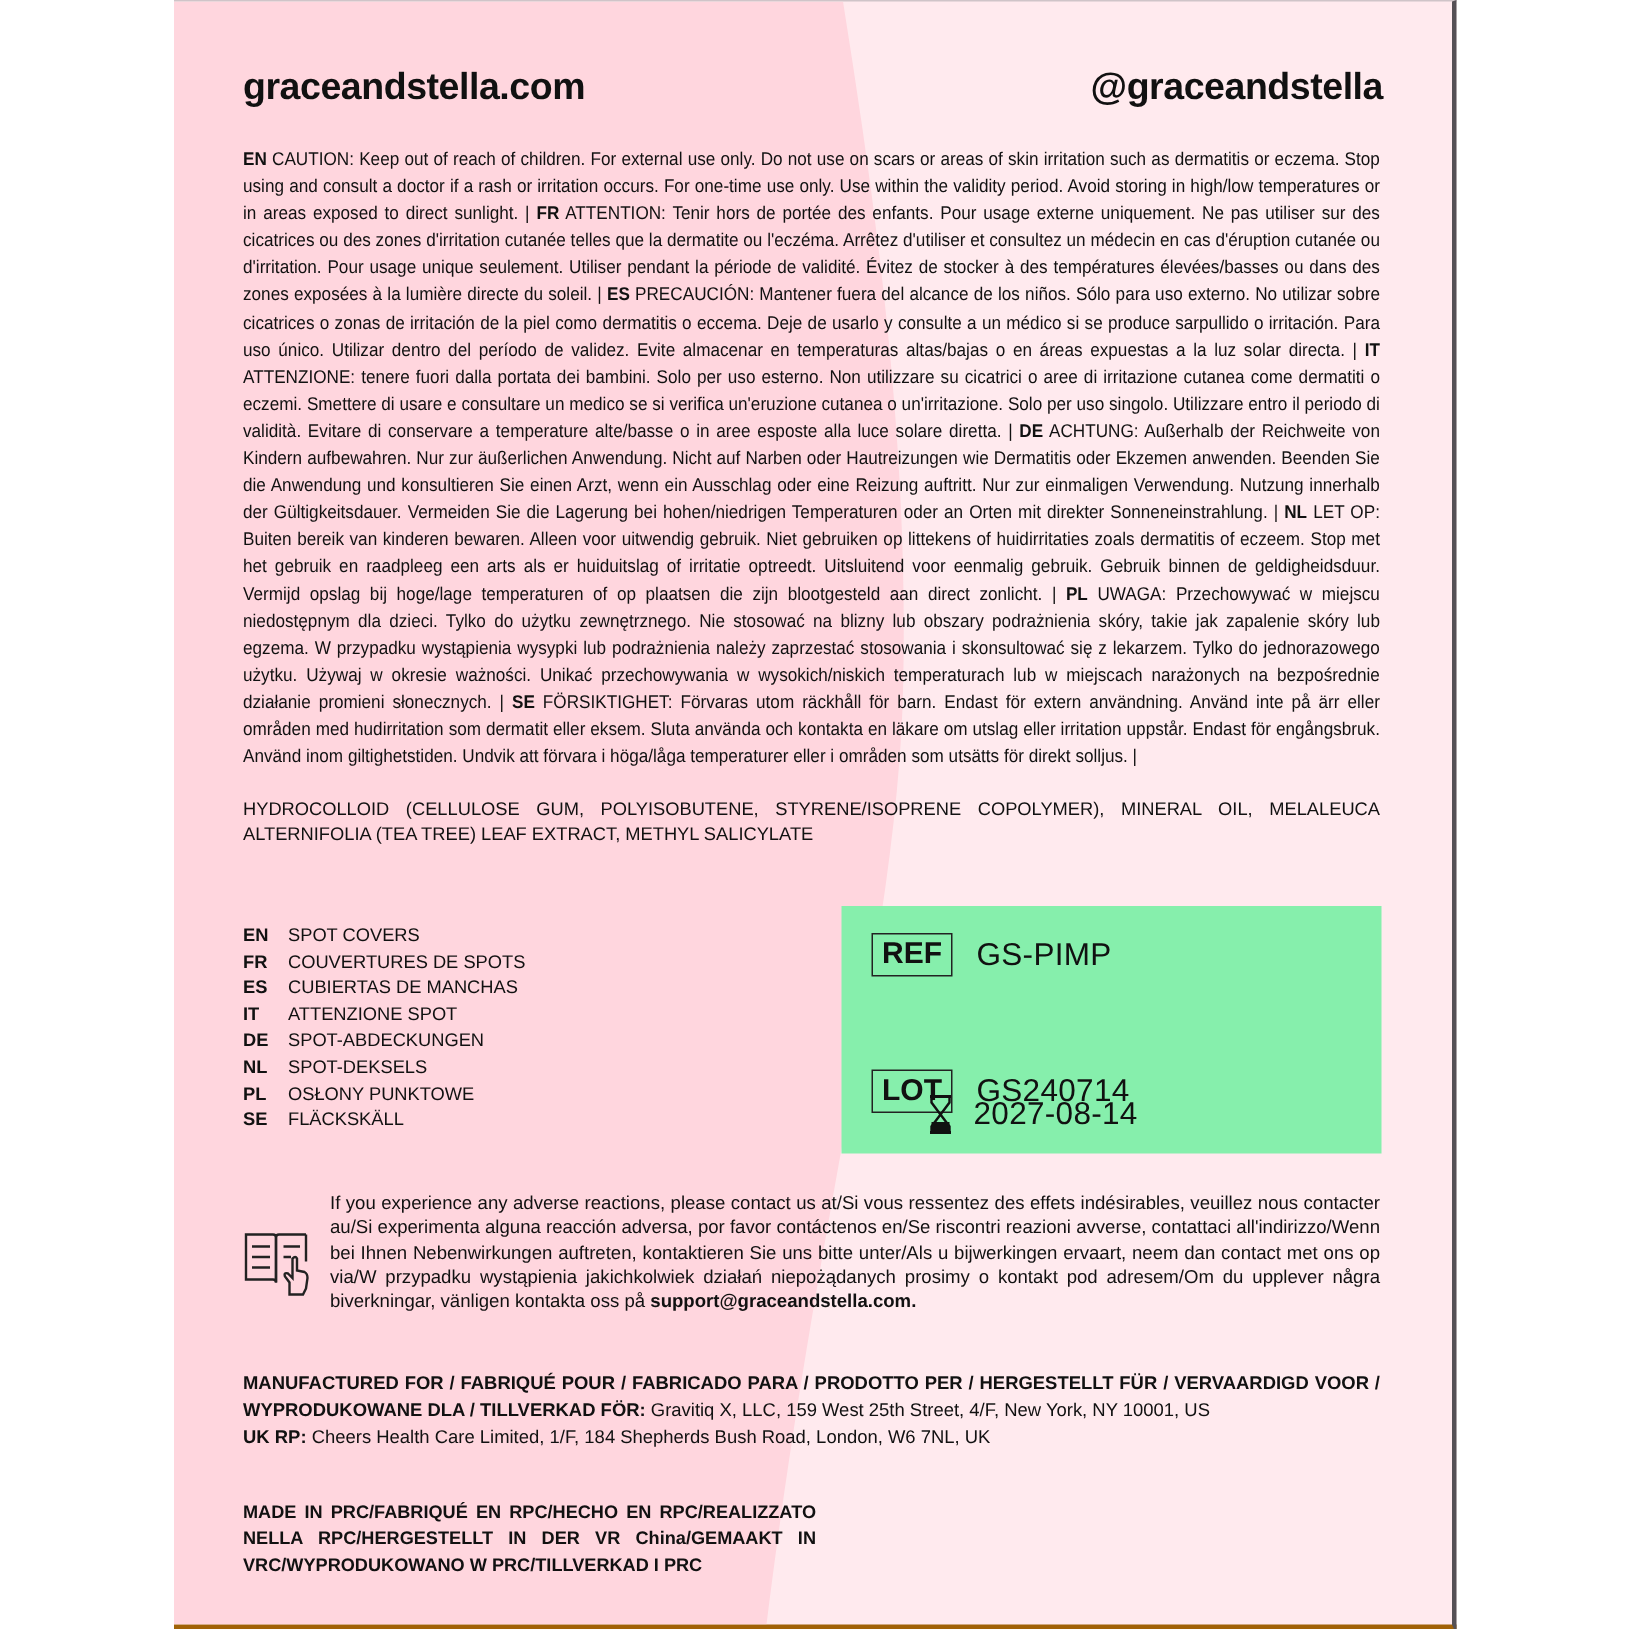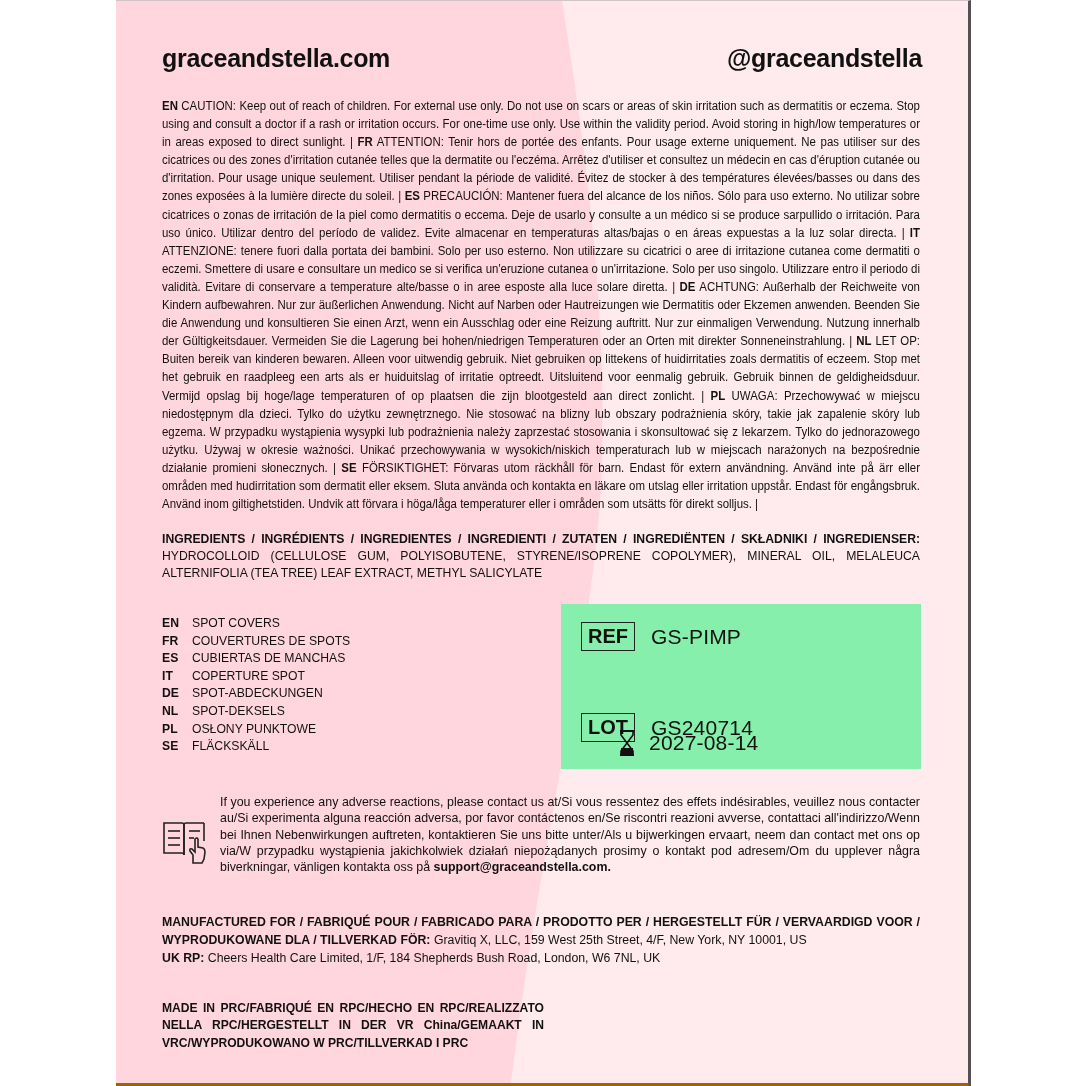--- a/index.html
+++ b/index.html
@@ -40,40 +40,39 @@
 
   <div class="content">
     <div class="site">graceandstella.com</div>
     <div class="handle">@graceandstella</div>
 
     <div class="warnings">
       <span><b>EN</b> <span>CAUTION: Keep out of reach of children. For external use only. Do not use on scars or areas of skin irritation such as dermatitis or eczema. Stop using and consult a doctor if a rash or irritation occurs. For one-time use only. Use within the validity period. Avoid storing in high/low temperatures or in areas exposed to direct sunlight. | </span></span><span><b>FR</b> <span>ATTENTION: Tenir hors de portée des enfants. Pour usage externe uniquement. Ne pas utiliser sur des cicatrices ou des zones d'irritation cutanée telles que la dermatite ou l'eczéma. Arrêtez d'utiliser et consultez un médecin en cas d'éruption cutanée ou d'irritation. Pour usage unique seulement. Utiliser pendant la période de validité. Évitez de stocker à des températures élevées/basses ou dans des zones exposées à la lumière directe du soleil. | </span></span><span><b>ES</b> <span>PRECAUCIÓN: Mantener fuera del alcance de los niños. Sólo para uso externo. No utilizar sobre cicatrices o zonas de irritación de la piel como dermatitis o eccema. Deje de usarlo y consulte a un médico si se produce sarpullido o irritación. Para uso único. Utilizar dentro del período de validez. Evite almacenar en temperaturas altas/bajas o en áreas expuestas a la luz solar directa. | </span></span><span><b>IT</b> <span>ATTENZIONE: tenere fuori dalla portata dei bambini. Solo per uso esterno. Non utilizzare su cicatrici o aree di irritazione cutanea come dermatiti o eczemi. Smettere di usare e consultare un medico se si verifica un'eruzione cutanea o un'irritazione. Solo per uso singolo. Utilizzare entro il periodo di validità. Evitare di conservare a temperature alte/basse o in aree esposte alla luce solare diretta. | </span></span><span><b>DE</b> <span>ACHTUNG: Außerhalb der Reichweite von Kindern aufbewahren. Nur zur äußerlichen Anwendung. Nicht auf Narben oder Hautreizungen wie Dermatitis oder Ekzemen anwenden. Beenden Sie die Anwendung und konsultieren Sie einen Arzt, wenn ein Ausschlag oder eine Reizung auftritt. Nur zur einmaligen Verwendung. Nutzung innerhalb der Gültigkeitsdauer. Vermeiden Sie die Lagerung bei hohen/niedrigen Temperaturen oder an Orten mit direkter Sonneneinstrahlung. | </span></span><span><b>NL</b> <span>LET OP: Buiten bereik van kinderen bewaren. Alleen voor uitwendig gebruik. Niet gebruiken op littekens of huidirritaties zoals dermatitis of eczeem. Stop met het gebruik en raadpleeg een arts als er huiduitslag of irritatie optreedt. Uitsluitend voor eenmalig gebruik. Gebruik binnen de geldigheidsduur. Vermijd opslag bij hoge/lage temperaturen of op plaatsen die zijn blootgesteld aan direct zonlicht. | </span></span><span><b>PL</b> <span>UWAGA: Przechowywać w miejscu niedostępnym dla dzieci. Tylko do użytku zewnętrznego. Nie stosować na blizny lub obszary podrażnienia skóry, takie jak zapalenie skóry lub egzema. W przypadku wystąpienia wysypki lub podrażnienia należy zaprzestać stosowania i skonsultować się z lekarzem. Tylko do jednorazowego użytku. Używaj w okresie ważności. Unikać przechowywania w wysokich/niskich temperaturach lub w miejscach narażonych na bezpośrednie działanie promieni słonecznych. | </span></span><span><b>SE</b> <span>FÖRSIKTIGHET: Förvaras utom räckhåll för barn. Endast för extern användning. Använd inte på ärr eller områden med hudirritation som dermatit eller eksem. Sluta använda och kontakta en läkare om utslag eller irritation uppstår. Endast för engångsbruk. Använd inom giltighetstiden. Undvik att förvara i höga/låga temperaturer eller i områden som utsätts för direkt solljus. |</span></span>
     </div>
 
     <div class="ingredients">
-      <span class="hd">INGREDIENTS / INGRÉDIENTS / INGREDIENTES / INGREDIENTI / ZUTATEN / INGREDIËNTEN / SKŁADNIKI / INGREDIENSER:</span>
       <span class="body">HYDROCOLLOID (CELLULOSE GUM, POLYISOBUTENE, STYRENE/ISOPRENE COPOLYMER), MINERAL OIL, MELALEUCA ALTERNIFOLIA (TEA TREE) LEAF EXTRACT, METHYL SALICYLATE</span>
     </div>
 
     <div class="names">
       <div class="row">
           <span class="code">EN</span>
           <span>SPOT COVERS</span>
         </div>
       <div class="row">
           <span class="code">FR</span>
           <span>COUVERTURES DE SPOTS</span>
         </div>
       <div class="row">
           <span class="code">ES</span>
           <span>CUBIERTAS DE MANCHAS</span>
         </div>
       <div class="row">
           <span class="code">IT</span>
-          <span>COPERTURE SPOT</span>
+          <span>ATTENZIONE SPOT</span>
         </div>
       <div class="row">
           <span class="code">DE</span>
           <span>SPOT-ABDECKUNGEN</span>
         </div>
       <div class="row">
           <span class="code">NL</span>
           <span>SPOT-DEKSELS</span>
         </div>
       <div class="row">

